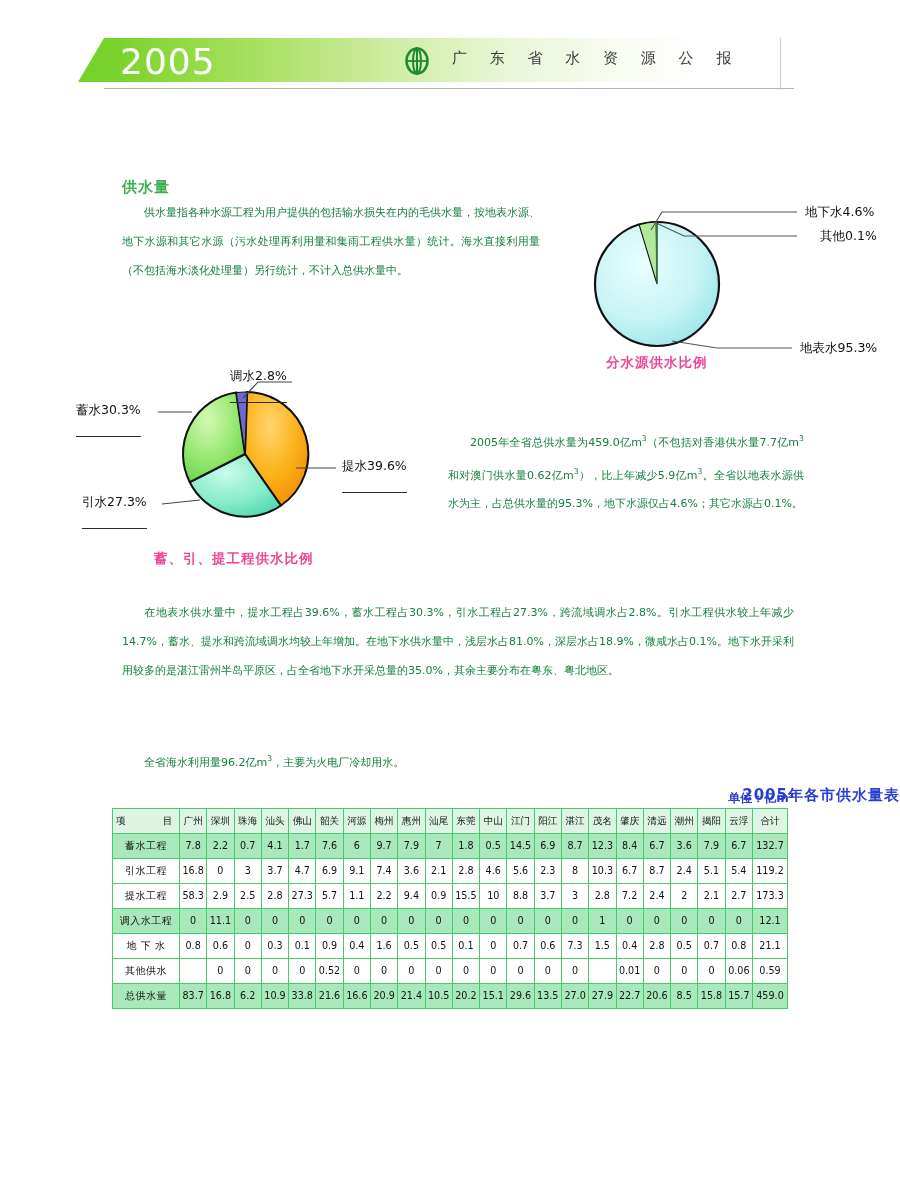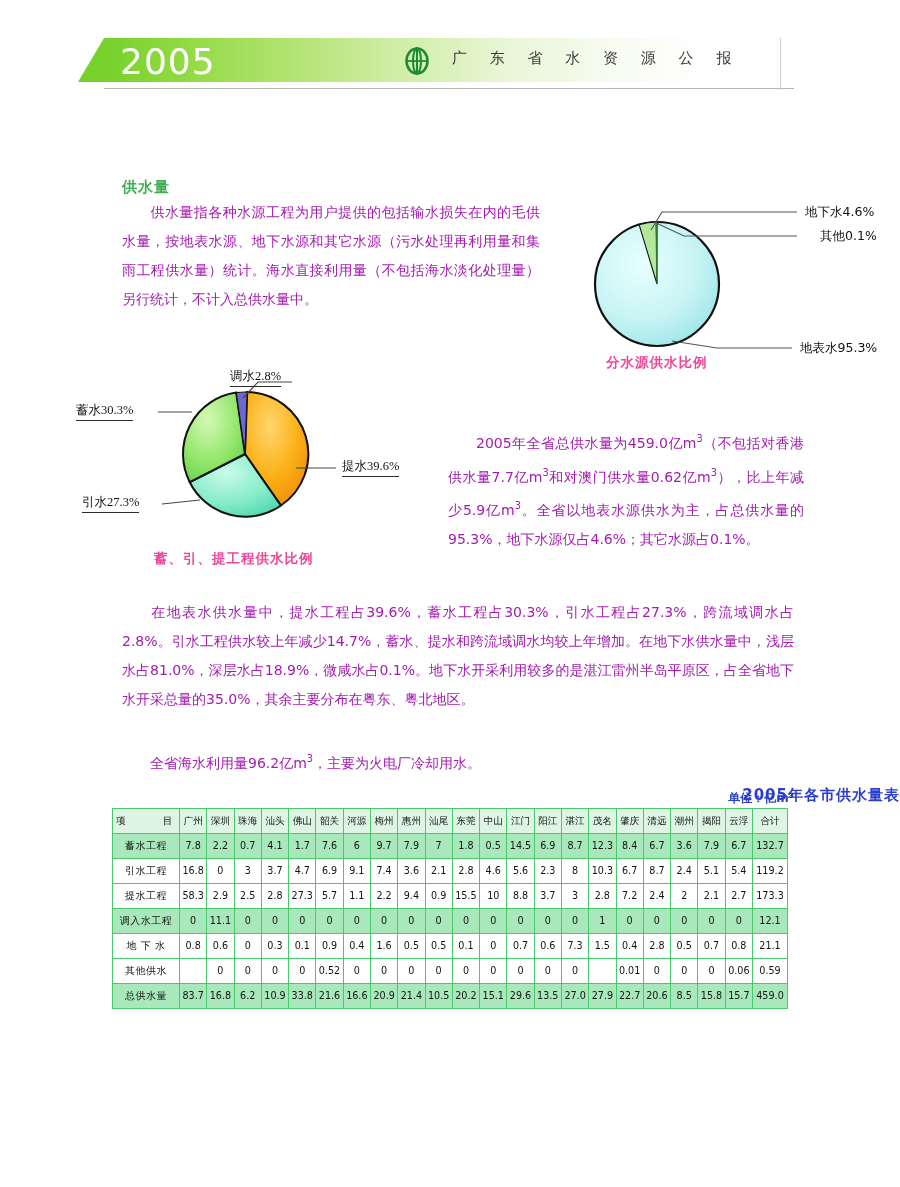--- a/index.html
+++ b/index.html
@@ -80,22 +80,22 @@
   
   .sec-heading {
     position: absolute;
     left: 122px; top: 178px;
     font-size: 15px;
     color: #3fae52;
     font-weight: bold;
     letter-spacing: 1px;
   }
   .para {
-    color: #a21caf;
-    font-size: 14px;
+    color: #15803d;
+    font-size: 11px;
     line-height: 29px;
     text-align: justify;
     text-justify: inter-ideograph;
   }
   .para .ind { display: inline-block; width: 2em; }
   .p-intro {
     position: absolute;
     left: 122px; top: 198px;
     width: 418px;
   }
@@ -126,21 +126,21 @@
     font-size: 13.5px;
     letter-spacing: 1px;
     white-space: nowrap;
   }
   .lbl {
     position: absolute;
     font-size: 12.5px;
     color: #111;
     white-space: nowrap;
   }
-  .lbl.ul { border-bottom: 1.3px solid #2c2c2c; padding-bottom: 1px; font-family: Liberation Serif, serif; }
+  .lbl.ul { border-bottom: 1.3px solid #2c2c2c; padding-bottom: 17px; }
 
   
   #chart1 { left: 592px; top: 196px; width: 300px; height: 170px; }
   
   #chart2 { left: 140px; top: 376px; width: 300px; height: 190px; }
 
   
   .tbl-title {
     position: absolute;
     left: 0; top: 786px;

